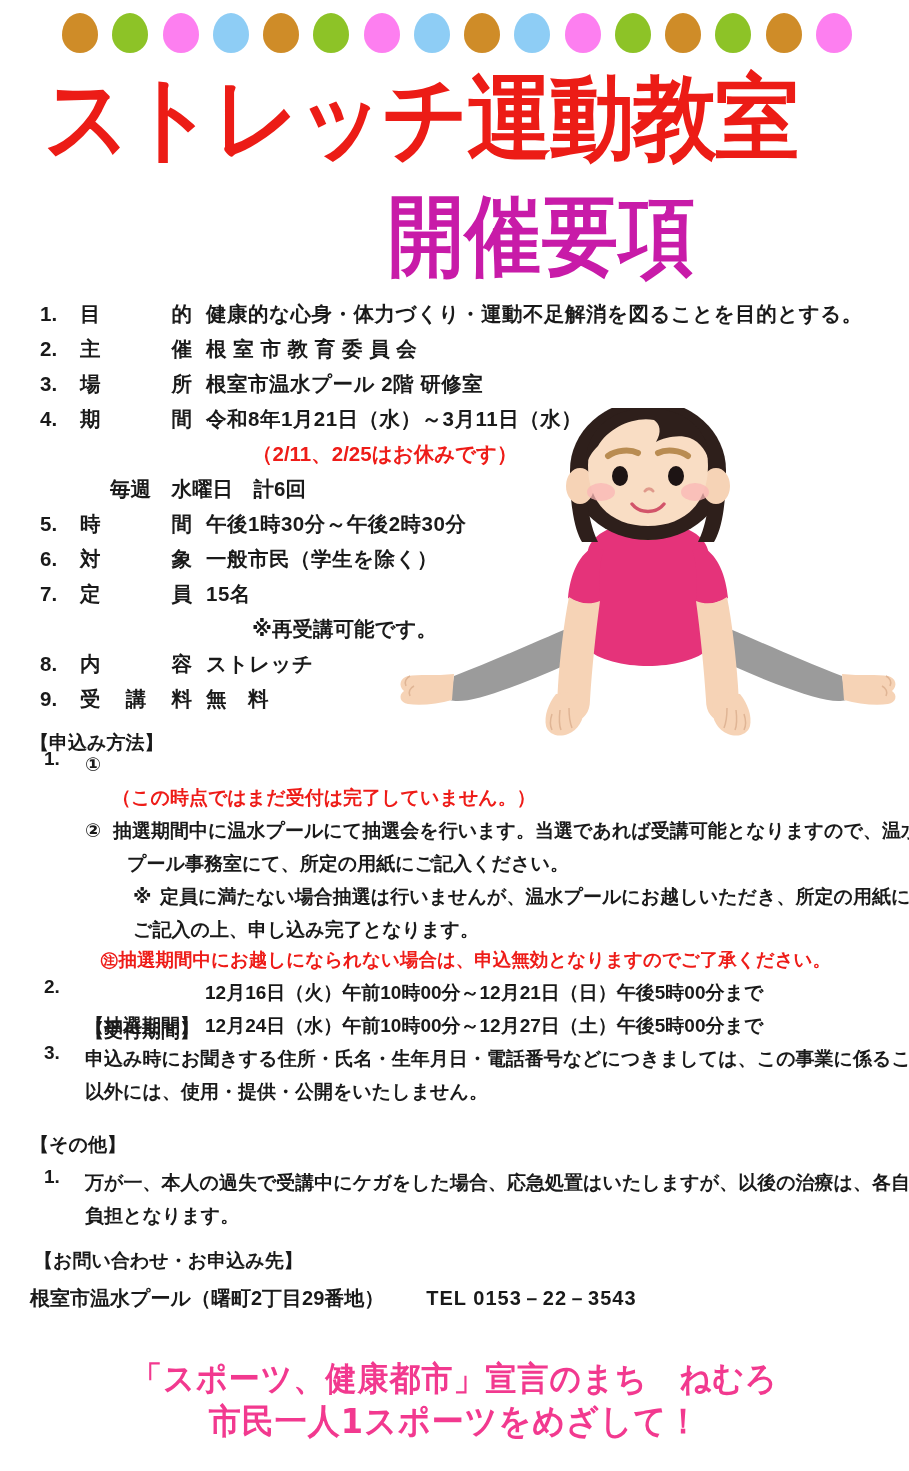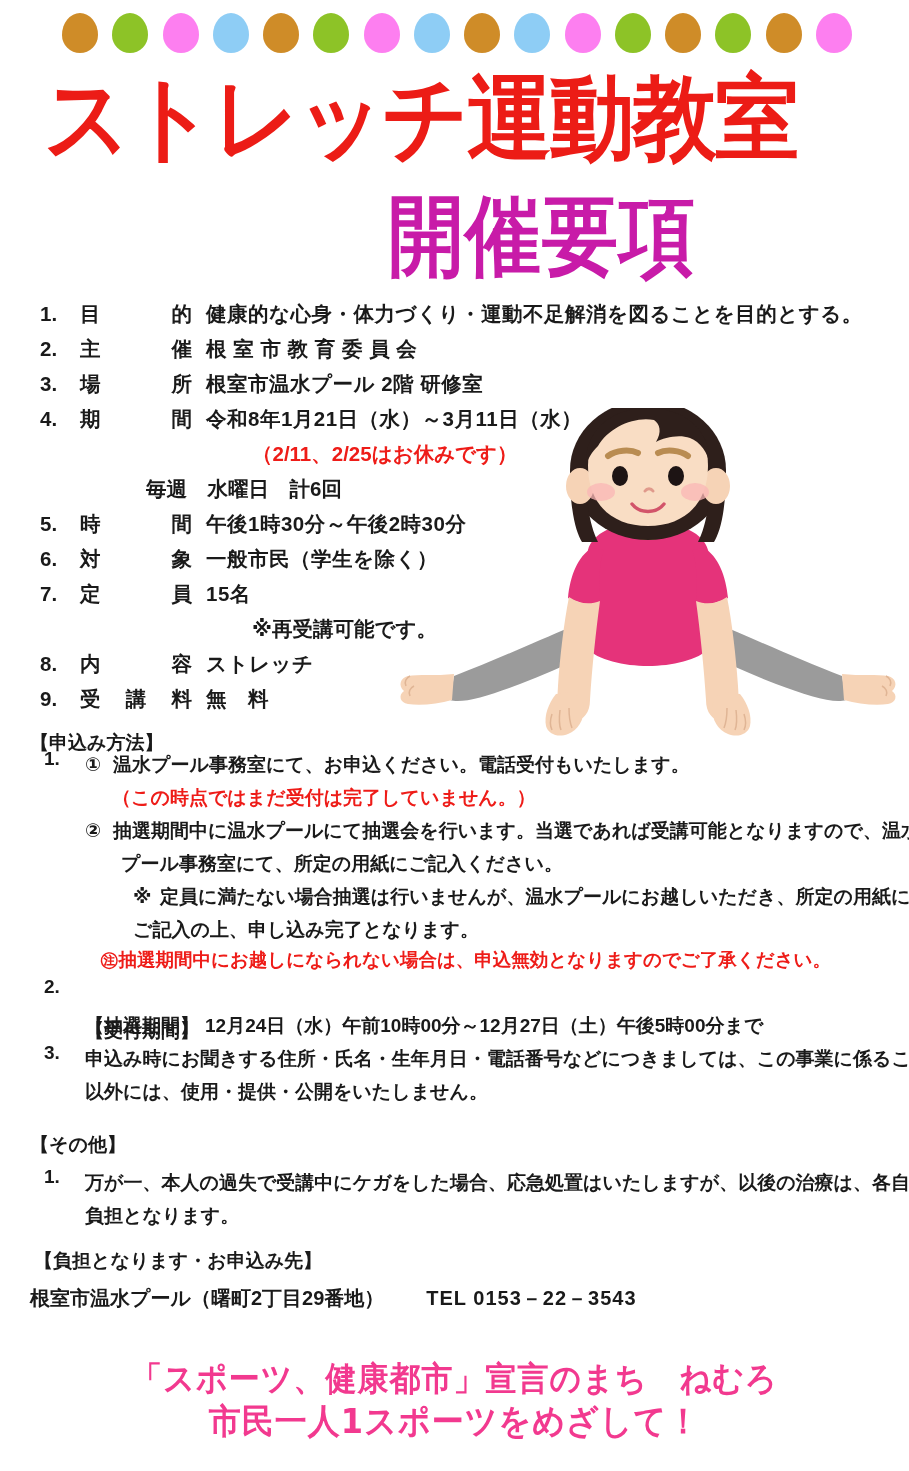--- a/index.html
+++ b/index.html
@@ -108,21 +108,21 @@
     box-sizing: border-box;
   }
   .dlabel.tri { letter-spacing: 0; }
   .dvalue {
     font-weight: 700;
     letter-spacing: 0.5px;
     text-align: right;
   }
   .drow.sub { height: 35px; }
   .dsub {
-    margin-left: 106px;
+    margin-left: 70px;
     font-weight: 700;
   }
   .dsub.red { color: #ee1c18; }
   .dsub.indent-extra { margin-left: 212px; }
 
   
   .section-head {
     position: absolute;
     font-size: 19px;
     font-weight: 700;
@@ -363,50 +363,50 @@
           <span>料</span>
       </span>
       <span class="dvalue">無　料</span>
     </div>
   </div>
 
   <div class="section-head" style="left:30px; top:714px;margin-top:16px;">【申込み方法】</div>
 
   <div class="numbered" style="left:44px; top:748px;">1.</div>
   <div class="para" style="left:85px; top:748px;">①</div>
-  <div class="para" style="left:113px; top:748px;">温水プール事務室にて、お申込ください。電話受付もいたします。</div>
 
   <div class="para red" style="left: 112px; top: 781px; color: rgb(238, 28, 24);">（この時点ではまだ受付は完了していません。）</div>
 
   <div class="para" style="left:85px; top:814px;">②</div>
   <div class="para" style="left:113px; top:814px;">抽選期間中に温水プールにて抽選会を行います。当選であれば受講可能となりますので、温水</div>
-  <div class="para" style="left:121px; top:847px;">プール事務室にて、所定の用紙にご記入ください。</div>
+  <div class="para" style="left:127px; top:847px;">プール事務室にて、所定の用紙にご記入ください。</div>
 
   <div class="para" style="left:133px; top:880px;">※</div>
   <div class="para" style="left:133px; top:913px;">ご記入の上、申し込み完了となります。</div>
   <div class="para" style="left:160px; top:880px;">定員に満たない場合抽選は行いませんが、温水プールにお越しいただき、所定の用紙に</div>
 
   <div class="para red" style="left: 100px; top: 943px; font-size: 18.5px; color: rgb(238, 28, 24);"><span>㊟</span><span>抽選期間中にお越しになられない場合は、申込無効となりますのでご了承ください。</span></div>
 
   <div class="numbered" style="left:44px; top:976px;">2.</div>
   <div class="para" style="left:85px; top:1014px;">【受付期間】</div>
+  <div class="para" style="left:205px; top:976px;">12月16日（火）午前10時00分～12月21日（日）午後5時00分まで</div>
 
   <div class="para" style="left:85px; top:1009px;">【抽選期間】</div>
   <div class="para" style="left:205px; top:1009px;">12月24日（水）午前10時00分～12月27日（土）午後5時00分まで</div>
 
   <div class="numbered" style="left:44px; top:1042px;">3.</div>
   <div class="para" style="left:85px; top:1042px;">申込み時にお聞きする住所・氏名・生年月日・電話番号などにつきましては、この事業に係ること</div>
   <div class="para" style="left:85px; top:1075px;">以外には、使用・提供・公開をいたしません。</div>
 
   <div class="section-head" style="left:30px; top:1132px;">【その他】</div>
   <div class="numbered" style="left:44px; top:1166px;">1.</div>
   <div class="para" style="left:85px; top:1166px;">万が一、本人の過失で受講中にケガをした場合、応急処置はいたしますが、以後の治療は、各自の</div>
   <div class="para" style="left:85px; top:1199px;">負担となります。</div>
 
-  <div class="contact-head">【負担となります・お申込み先】</div>
+  <div class="contact-head">【お問い合わせ・お申込み先】</div>
   <div class="contact-line">
     <span>根室市温水プール（曙町2丁目29番地）</span><span class="contact-tel">TEL 0153－22－3543</span>
   </div>
 
   <div class="slogan slogan-1" style="color: rgb(242, 57, 143);">「スポーツ、健康都市」宣言のまち　ねむろ</div>
   <div class="slogan slogan-2" style="color: rgb(242, 57, 143);">市民一人1スポーツをめざして！</div>
 
 </div>
 
 </body></html>

